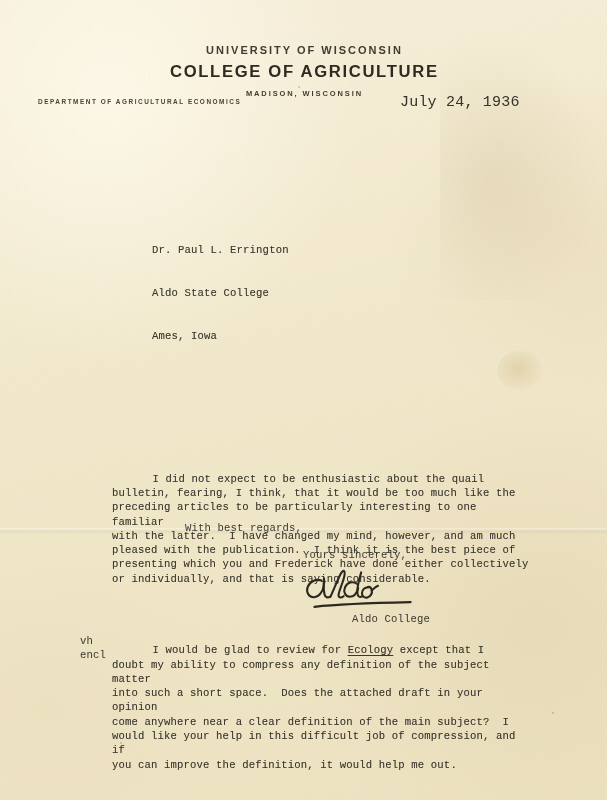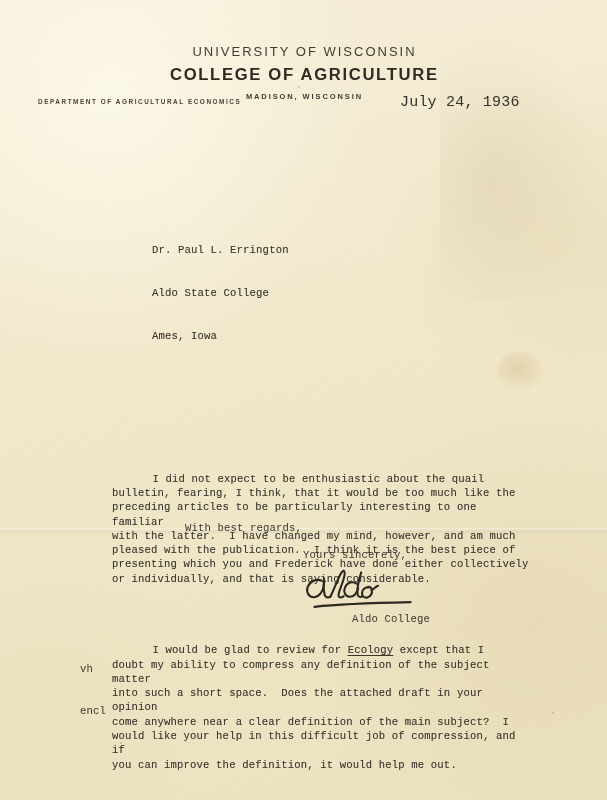--- a/index.html
+++ b/index.html
@@ -66,22 +66,22 @@
 
   
   .letterhead {
     position: absolute;
     left: 0; right: 0; top: 44px;
     text-align: center;
     color: #322e26;
   }
   .lh-univ {
     font-family: "Liberation Sans", sans-serif;
-    font-size: 13px;
-    font-weight: normal;
+    font-size: 11px;
+    font-weight: bold;
     letter-spacing: 2.0px;
     text-indent: 2.0px;
     color: #413c31;
   }
   .lh-college {
     font-family: "Liberation Sans", sans-serif;
     font-size: 16px;
     font-weight: bold;
     letter-spacing: 1.6px;
     text-indent: 1.6px;
@@ -193,21 +193,21 @@
 
   .notations {
     position: absolute;
     left: 80px;
     top: 634px;
     font-size: 10.6px;
     line-height: 14.3px;
     color: #3a372f;
     letter-spacing: 0.15px;
   }
-  .notations span { display: block; margin-top: 28px; }
+  .notations span { display: block; }
 </style>
 </head>
 <body>
 
 <div class="page">
 
   <div class="grain"></div>
   <div class="crease crease-a"></div>
   <div class="crease crease-b"></div>
   <div class="stain"></div>

